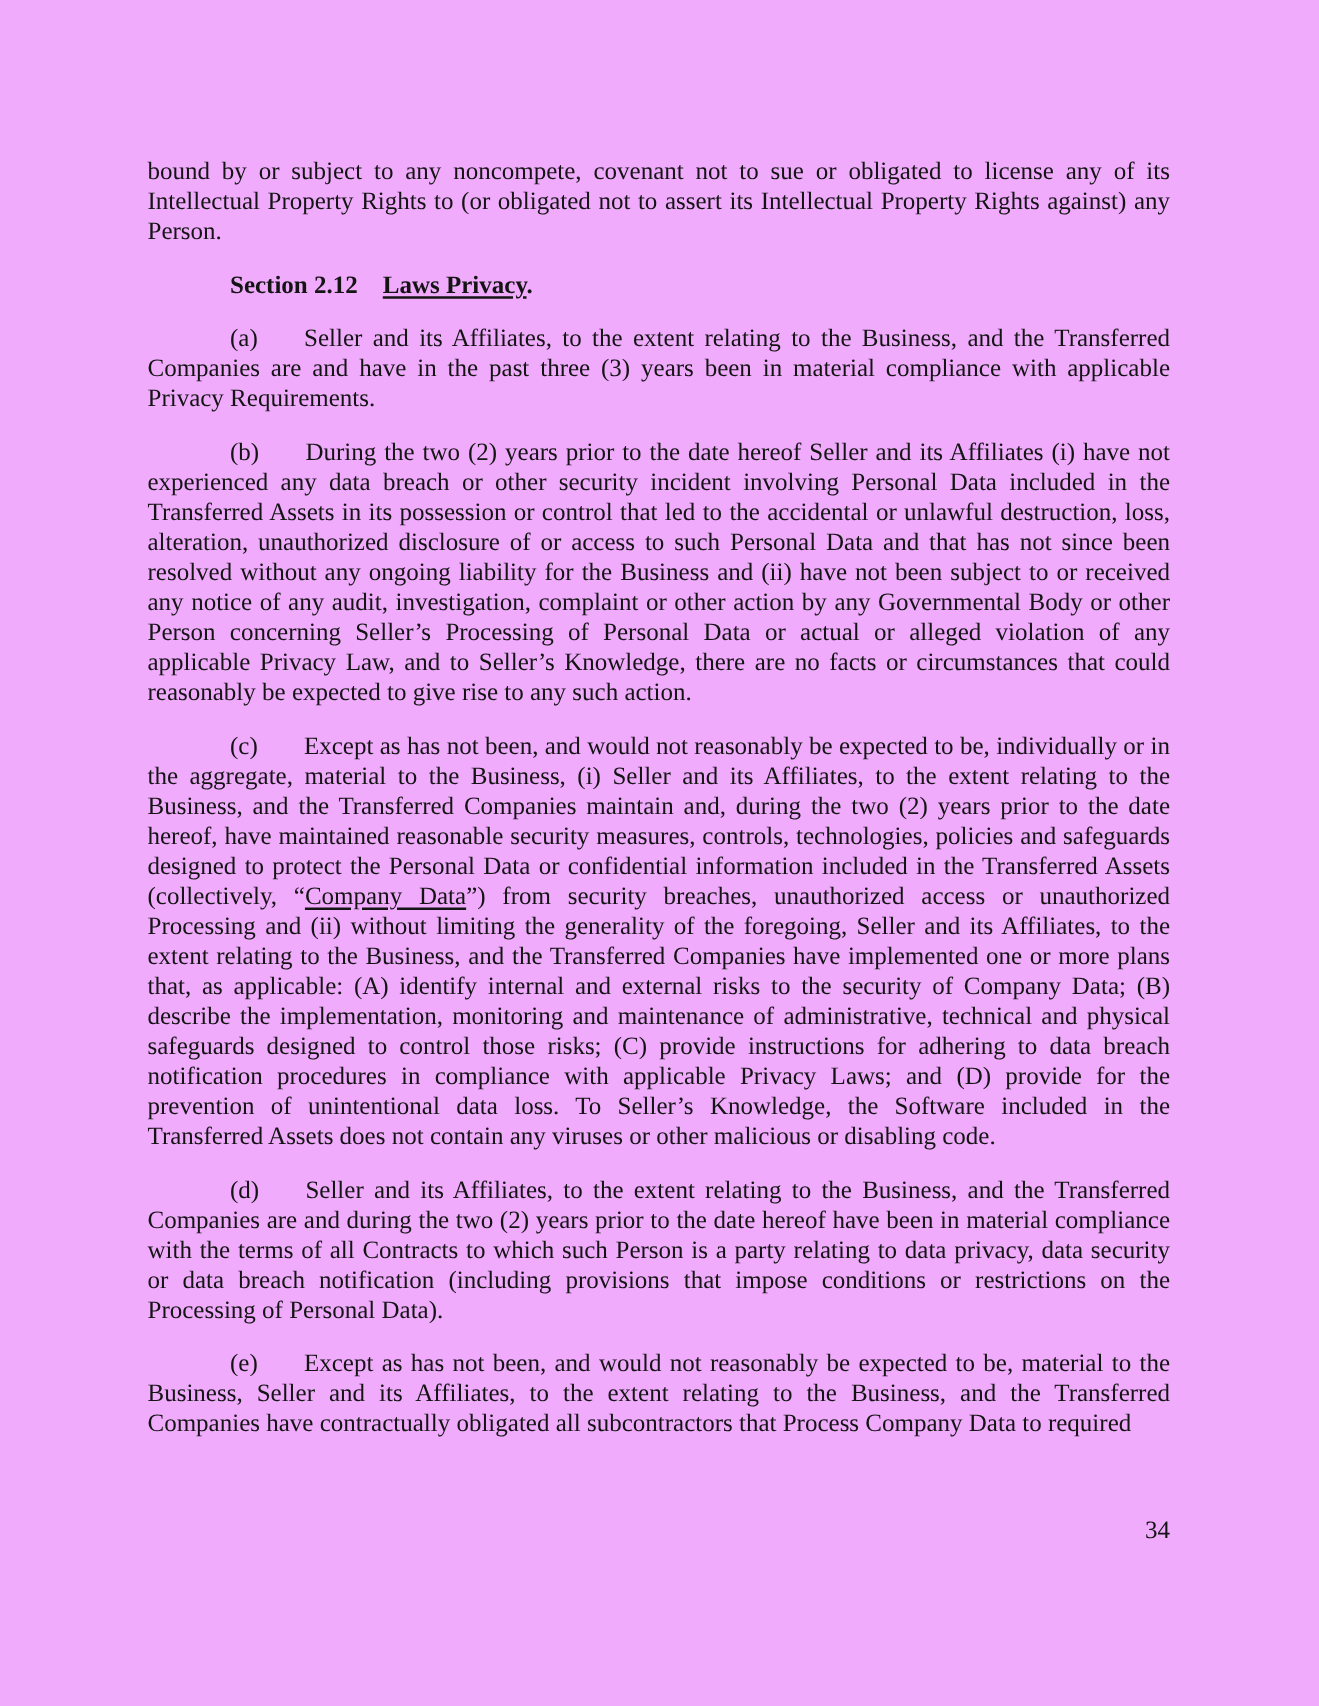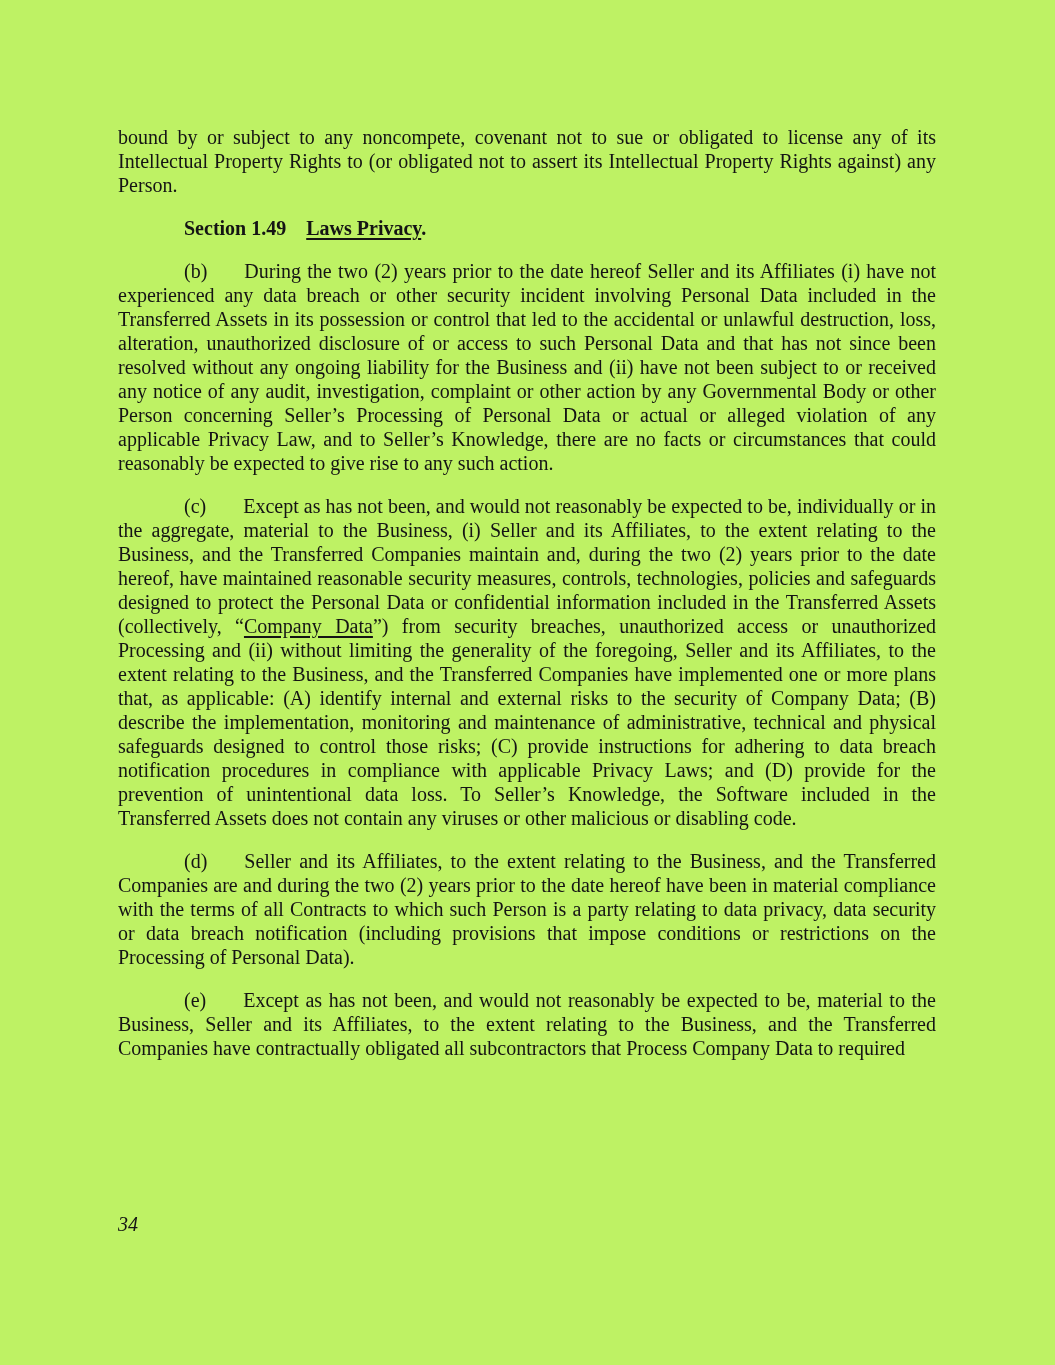--- a/index.html
+++ b/index.html
@@ -14,21 +14,21 @@
     font-family: "Liberation Serif", "DejaVu Serif", serif;
     color: #141414;
     -webkit-font-smoothing: antialiased;
   }
   .page {
     position: absolute;
     left: 0;
     top: 0;
     width: 1055px;
     height: 1365px;
-    background: #bef264;
+    background: #f0abfc;
     overflow: hidden;
   }
   .content {
     position: absolute;
     left: 118px;
     top: 125px;
     width: 818px;
     font-size: 20px;
     line-height: 24px;
     text-align: justify;
@@ -54,36 +54,36 @@
   .underline {
     text-decoration: underline;
     text-decoration-thickness: 1.5px;
     text-underline-offset: 3px;
   }
   .footer {
     position: absolute;
     left: 118px;
     top: 1212px;
     width: 818px;
-    text-align: left;
+    text-align: right;
     font-size: 20px;
     line-height: 24px;
-    font-style: italic;
   }
 </style>
 </head>
 <body>
 
 <div class="page">
   <div class="content">
 
     <p><span>bound by or subject to any noncompete, covenant not to sue or obligated to license any of its Intellectual Property Rights to (or obligated not to assert its Intellectual Property Rights against) any Person.</span></p>
 
-    <p class="indented heading"><span>Section 1.49</span><span class="tab-heading"></span><span class="underline">Laws Privacy</span><span>.</span></p>
+    <p class="indented heading"><span>Section 2.12</span><span class="tab-heading"></span><span class="underline">Laws Privacy</span><span>.</span></p>
 
+    <p class="indented"><span>(a)</span><span class="tab"></span><span>Seller and its Affiliates, to the extent relating to the Business, and the Transferred Companies are and have in the past three (3) years been in material compliance with applicable Privacy Requirements.</span></p>
 
     <p class="indented"><span>(b)</span><span class="tab"></span><span>During the two (2) years prior to the date hereof Seller and its Affiliates (i) have not experienced any data breach or other security incident involving Personal Data included in the Transferred Assets in its possession or control that led to the accidental or unlawful destruction, loss, alteration, unauthorized disclosure of or access to such Personal Data and that has not since been resolved without any ongoing liability for the Business and (ii) have not been subject to or received any notice of any audit, investigation, complaint or other action by any Governmental Body or other Person concerning Seller’s Processing of Personal Data or actual or alleged violation of any applicable Privacy Law, and to Seller’s Knowledge, there are no facts or circumstances that could reasonably be expected to give rise to any such action.</span></p>
 
     <p class="indented"><span>(c)</span><span class="tab"></span><span>Except as has not been, and would not reasonably be expected to be, individually or in the aggregate, material to the Business, (i) Seller and its Affiliates, to the extent relating to the Business, and the Transferred Companies maintain and, during the two (2) years prior to the date hereof, have maintained reasonable security measures, controls, technologies, policies and safeguards designed to protect the Personal Data or confidential information included in the Transferred Assets (collectively, “</span><span class="underline">Company Data</span><span>”) from security breaches, unauthorized access or unauthorized Processing and (ii) without limiting the generality of the foregoing, Seller and its Affiliates, to the extent relating to the Business, and the Transferred Companies have implemented one or more plans that, as applicable: (A) identify internal and external risks to the security of Company Data; (B) describe the implementation, monitoring and maintenance of administrative, technical and physical safeguards designed to control those risks; (C) provide instructions for adhering to data breach notification procedures in compliance with applicable Privacy Laws; and (D) provide for the prevention of unintentional data loss. To Seller’s Knowledge, the Software included in the Transferred Assets does not contain any viruses or other malicious or disabling code.</span></p>
 
     <p class="indented"><span>(d)</span><span class="tab"></span><span>Seller and its Affiliates, to the extent relating to the Business, and the Transferred Companies are and during the two (2) years prior to the date hereof have been in material compliance with the terms of all Contracts to which such Person is a party relating to data privacy, data security or data breach notification (including provisions that impose conditions or restrictions on the Processing of Personal Data).</span></p>
 
     <p class="indented"><span>(e)</span><span class="tab"></span><span>Except as has not been, and would not reasonably be expected to be, material to the Business, Seller and its Affiliates, to the extent relating to the Business, and the Transferred Companies have contractually obligated all subcontractors that Process Company Data to required</span></p>
 
   </div>

